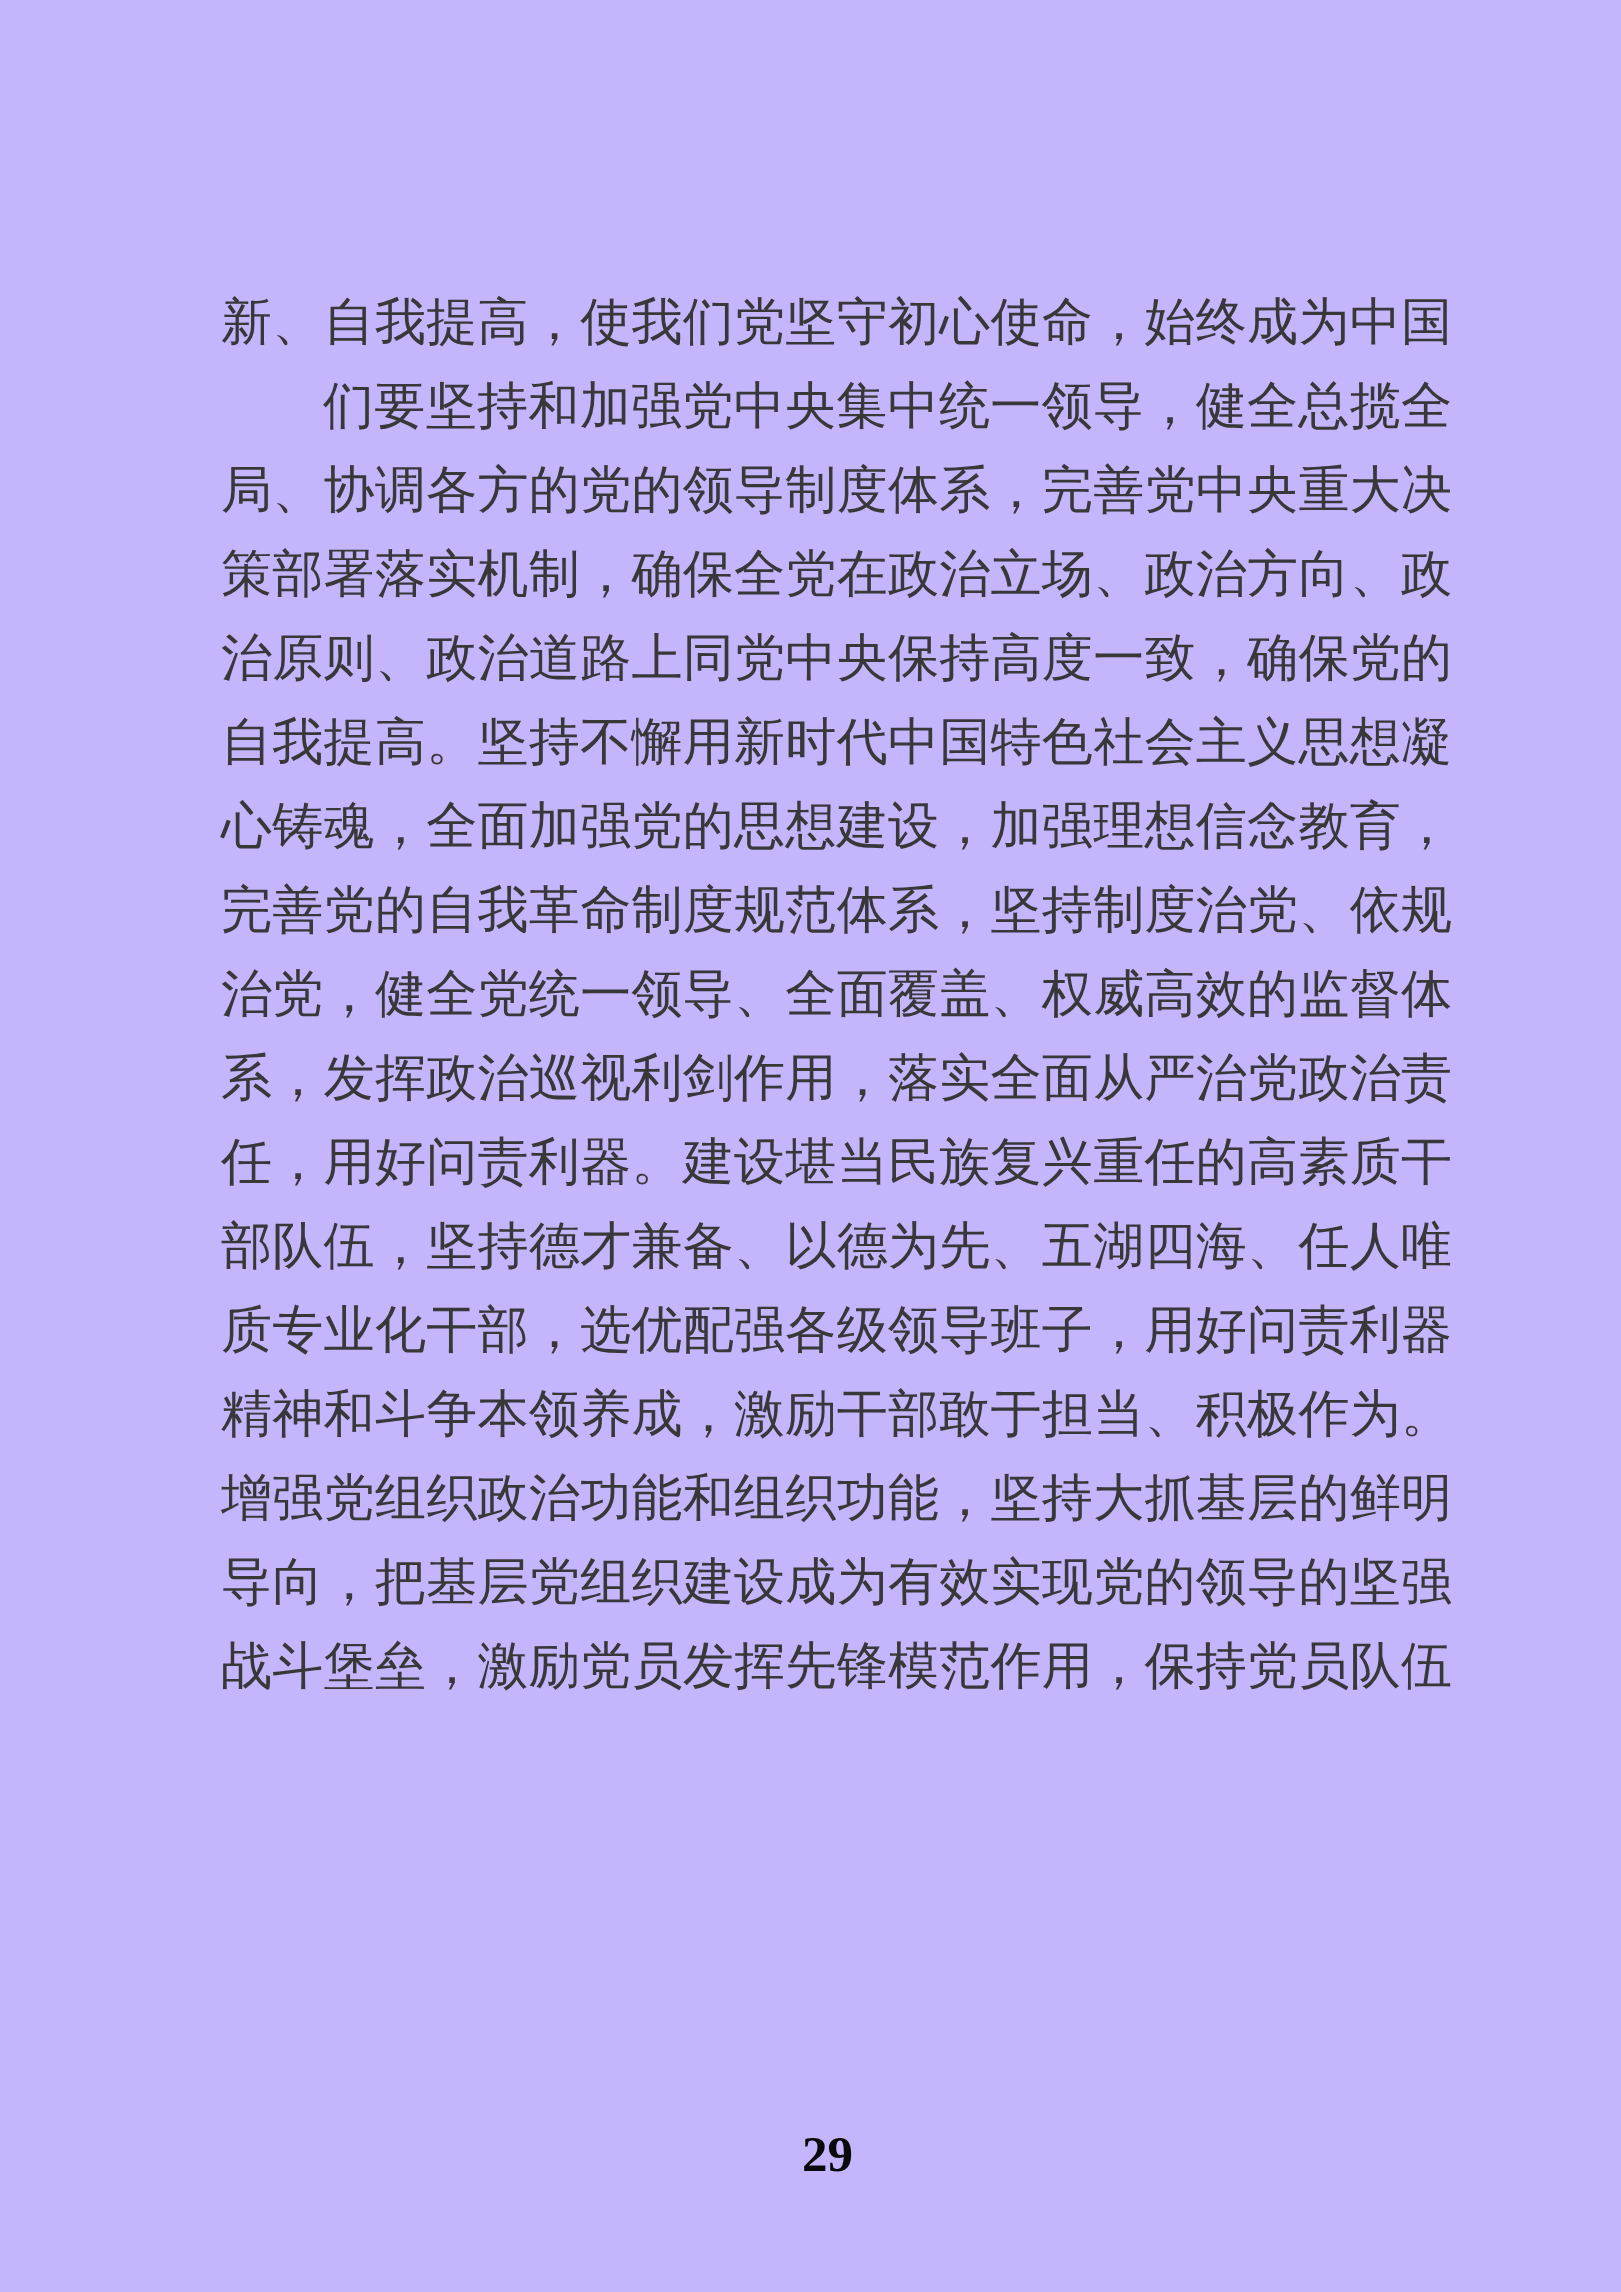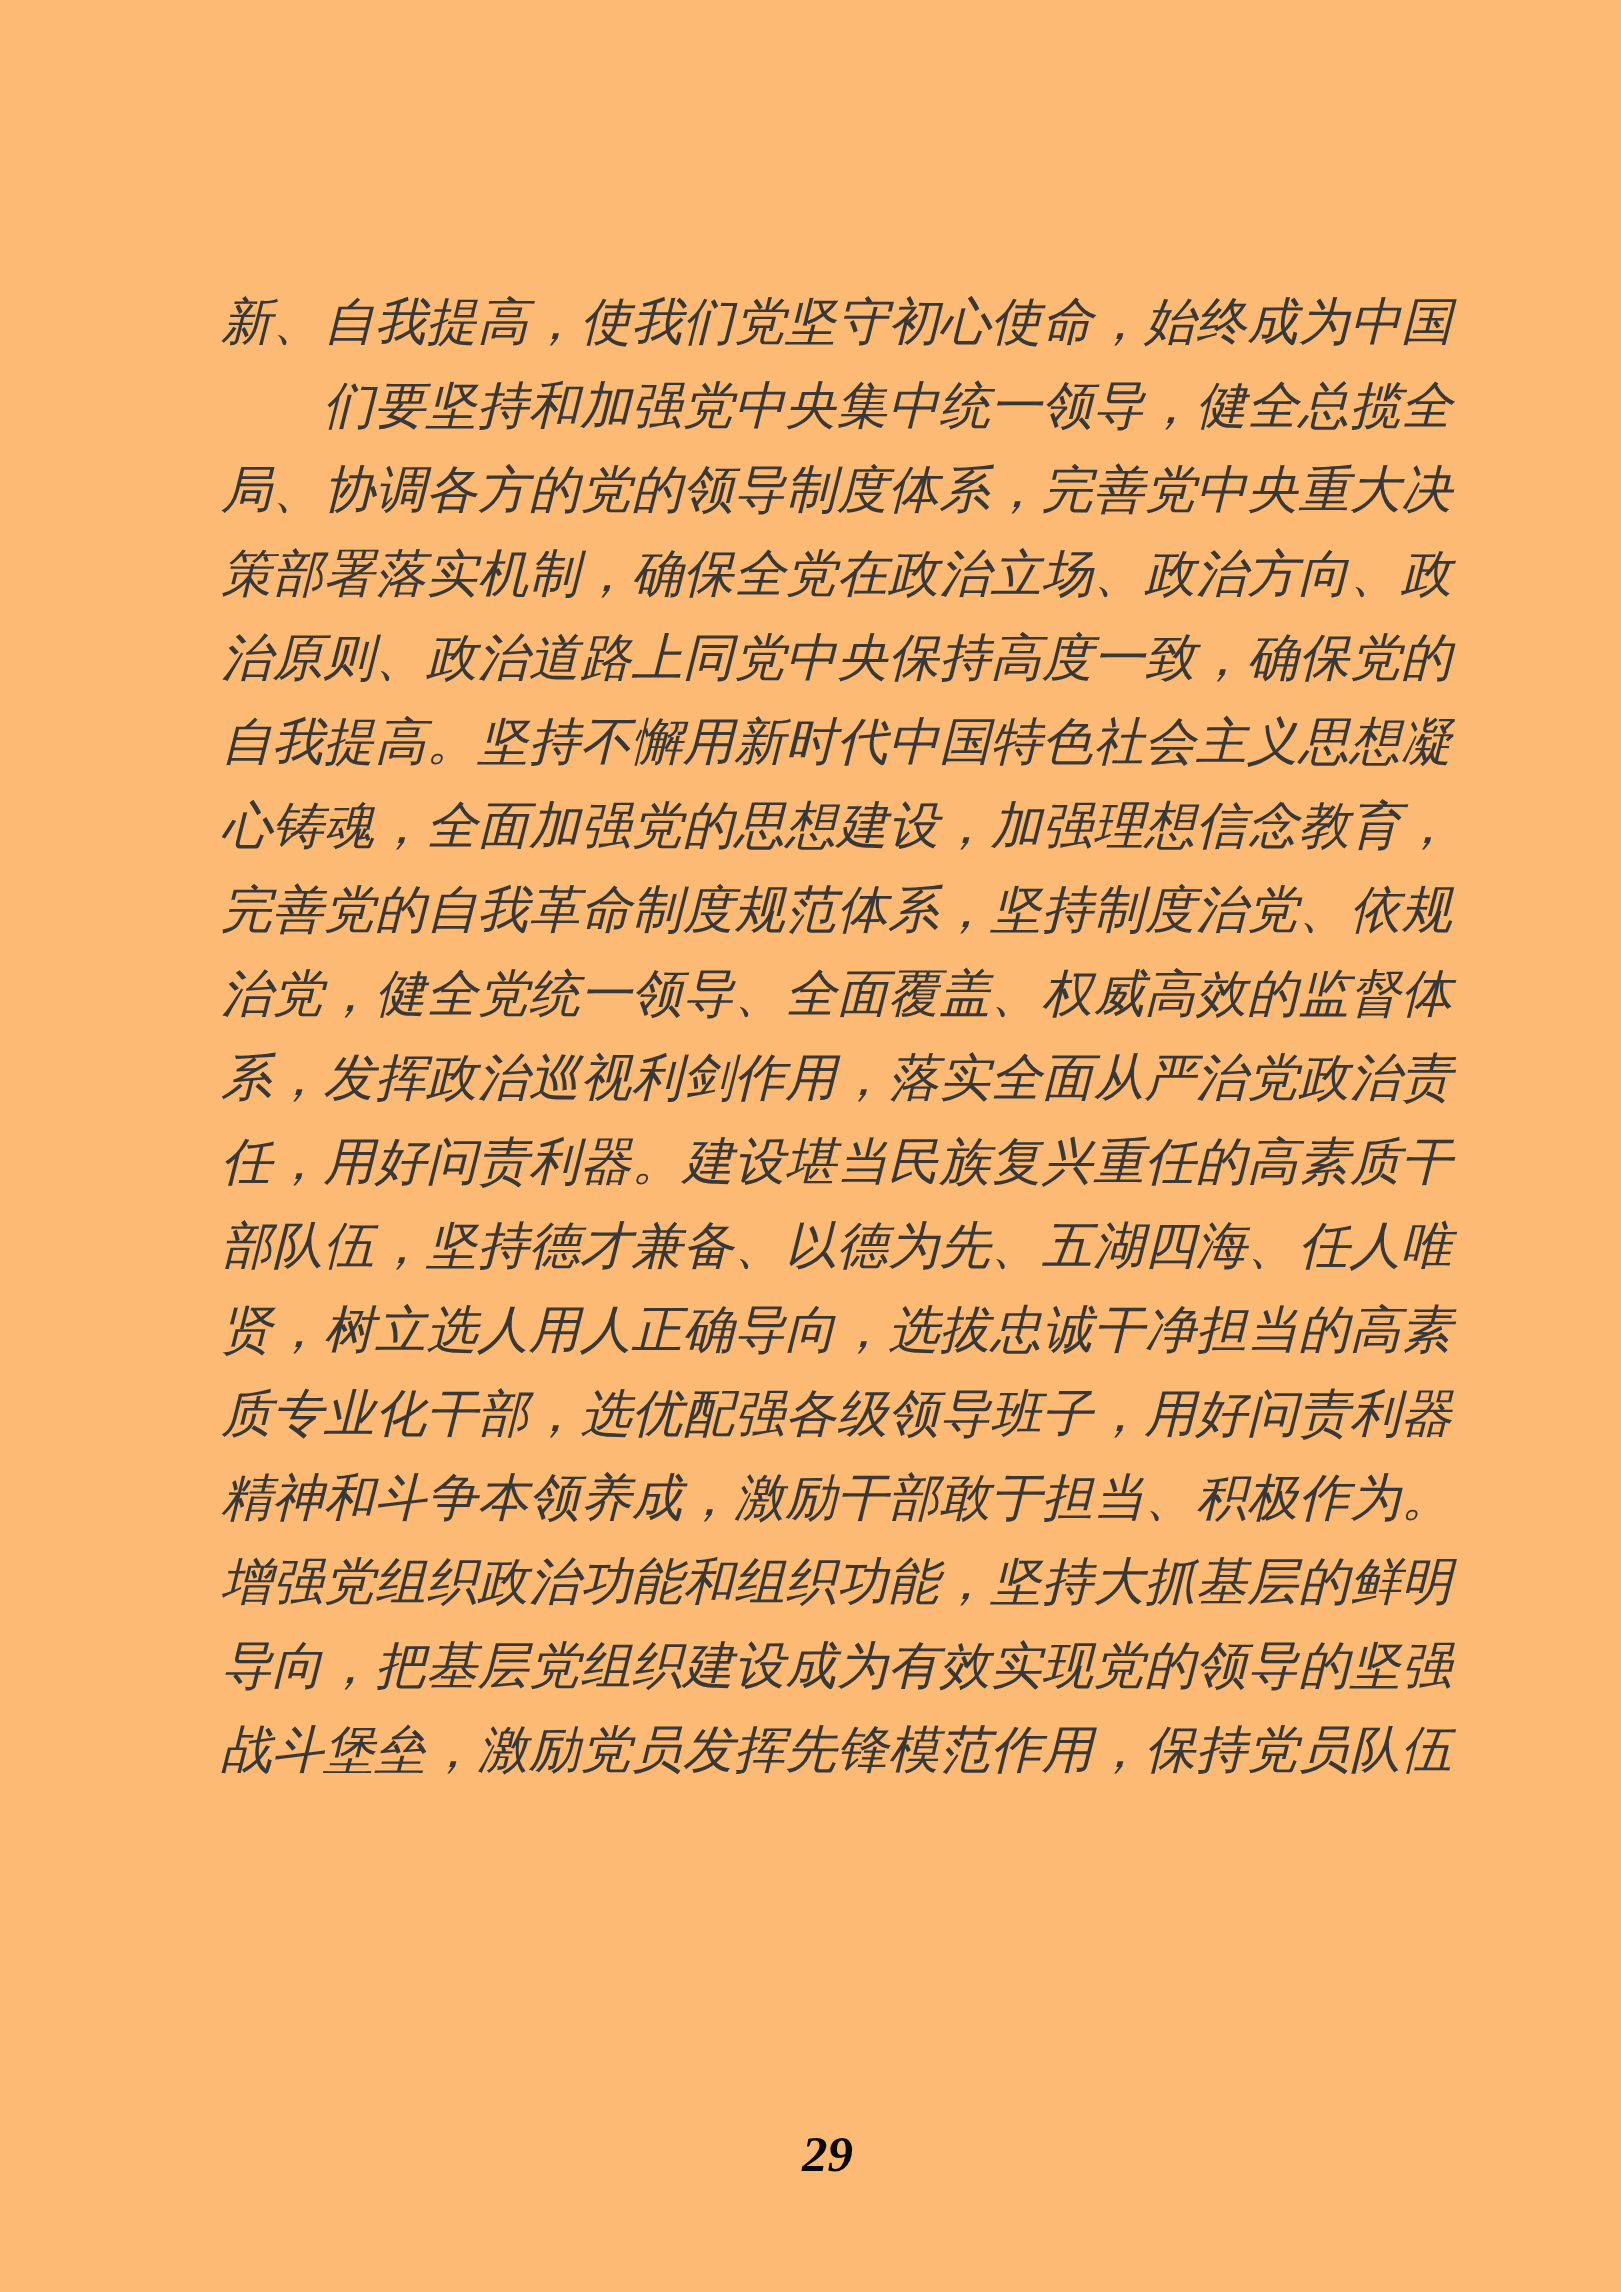--- a/index.html
+++ b/index.html
@@ -4,24 +4,23 @@
 <style>
   html, body {
     margin: 0;
     padding: 0;
     background: #ffffff;
   }
   .page {
     position: relative;
     width: 1621px;
     height: 2293px;
-    background: #fdba74;
+    background: #c4b5fd;
     overflow: hidden;
     font-family: "Liberation Serif", serif;
-    font-style: italic;
   }
   .text-block {
     position: absolute;
     left: 221px;
     top: 280px;
     width: 1231px;
   }
   .line {
     font-size: 51px;
     line-height: 84px;
@@ -60,21 +59,20 @@
     <div class="line">局、协调各方的党的领导制度体系，完善党中央重大决</div>
     <div class="line">策部署落实机制，确保全党在政治立场、政治方向、政</div>
     <div class="line">治原则、政治道路上同党中央保持高度一致，确保党的</div>
     <div class="line">自我提高。坚持不懈用新时代中国特色社会主义思想凝</div>
     <div class="line">心铸魂，全面加强党的思想建设，加强理想信念教育，</div>
     <div class="line">完善党的自我革命制度规范体系，坚持制度治党、依规</div>
     <div class="line">治党，健全党统一领导、全面覆盖、权威高效的监督体</div>
     <div class="line">系，发挥政治巡视利剑作用，落实全面从严治党政治责</div>
     <div class="line">任，用好问责利器。建设堪当民族复兴重任的高素质干</div>
     <div class="line">部队伍，坚持德才兼备、以德为先、五湖四海、任人唯</div>
-    <div class="line">贤，树立选人用人正确导向，选拔忠诚干净担当的高素</div>
     <div class="line">质专业化干部，选优配强各级领导班子，用好问责利器</div>
     <div class="line">精神和斗争本领养成，激励干部敢于担当、积极作为。</div>
     <div class="line">增强党组织政治功能和组织功能，坚持大抓基层的鲜明</div>
     <div class="line">导向，把基层党组织建设成为有效实现党的领导的坚强</div>
     <div class="line">战斗堡垒，激励党员发挥先锋模范作用，保持党员队伍</div>
   </div>
   <div class="page-number">29</div>
 </div>
 
 

